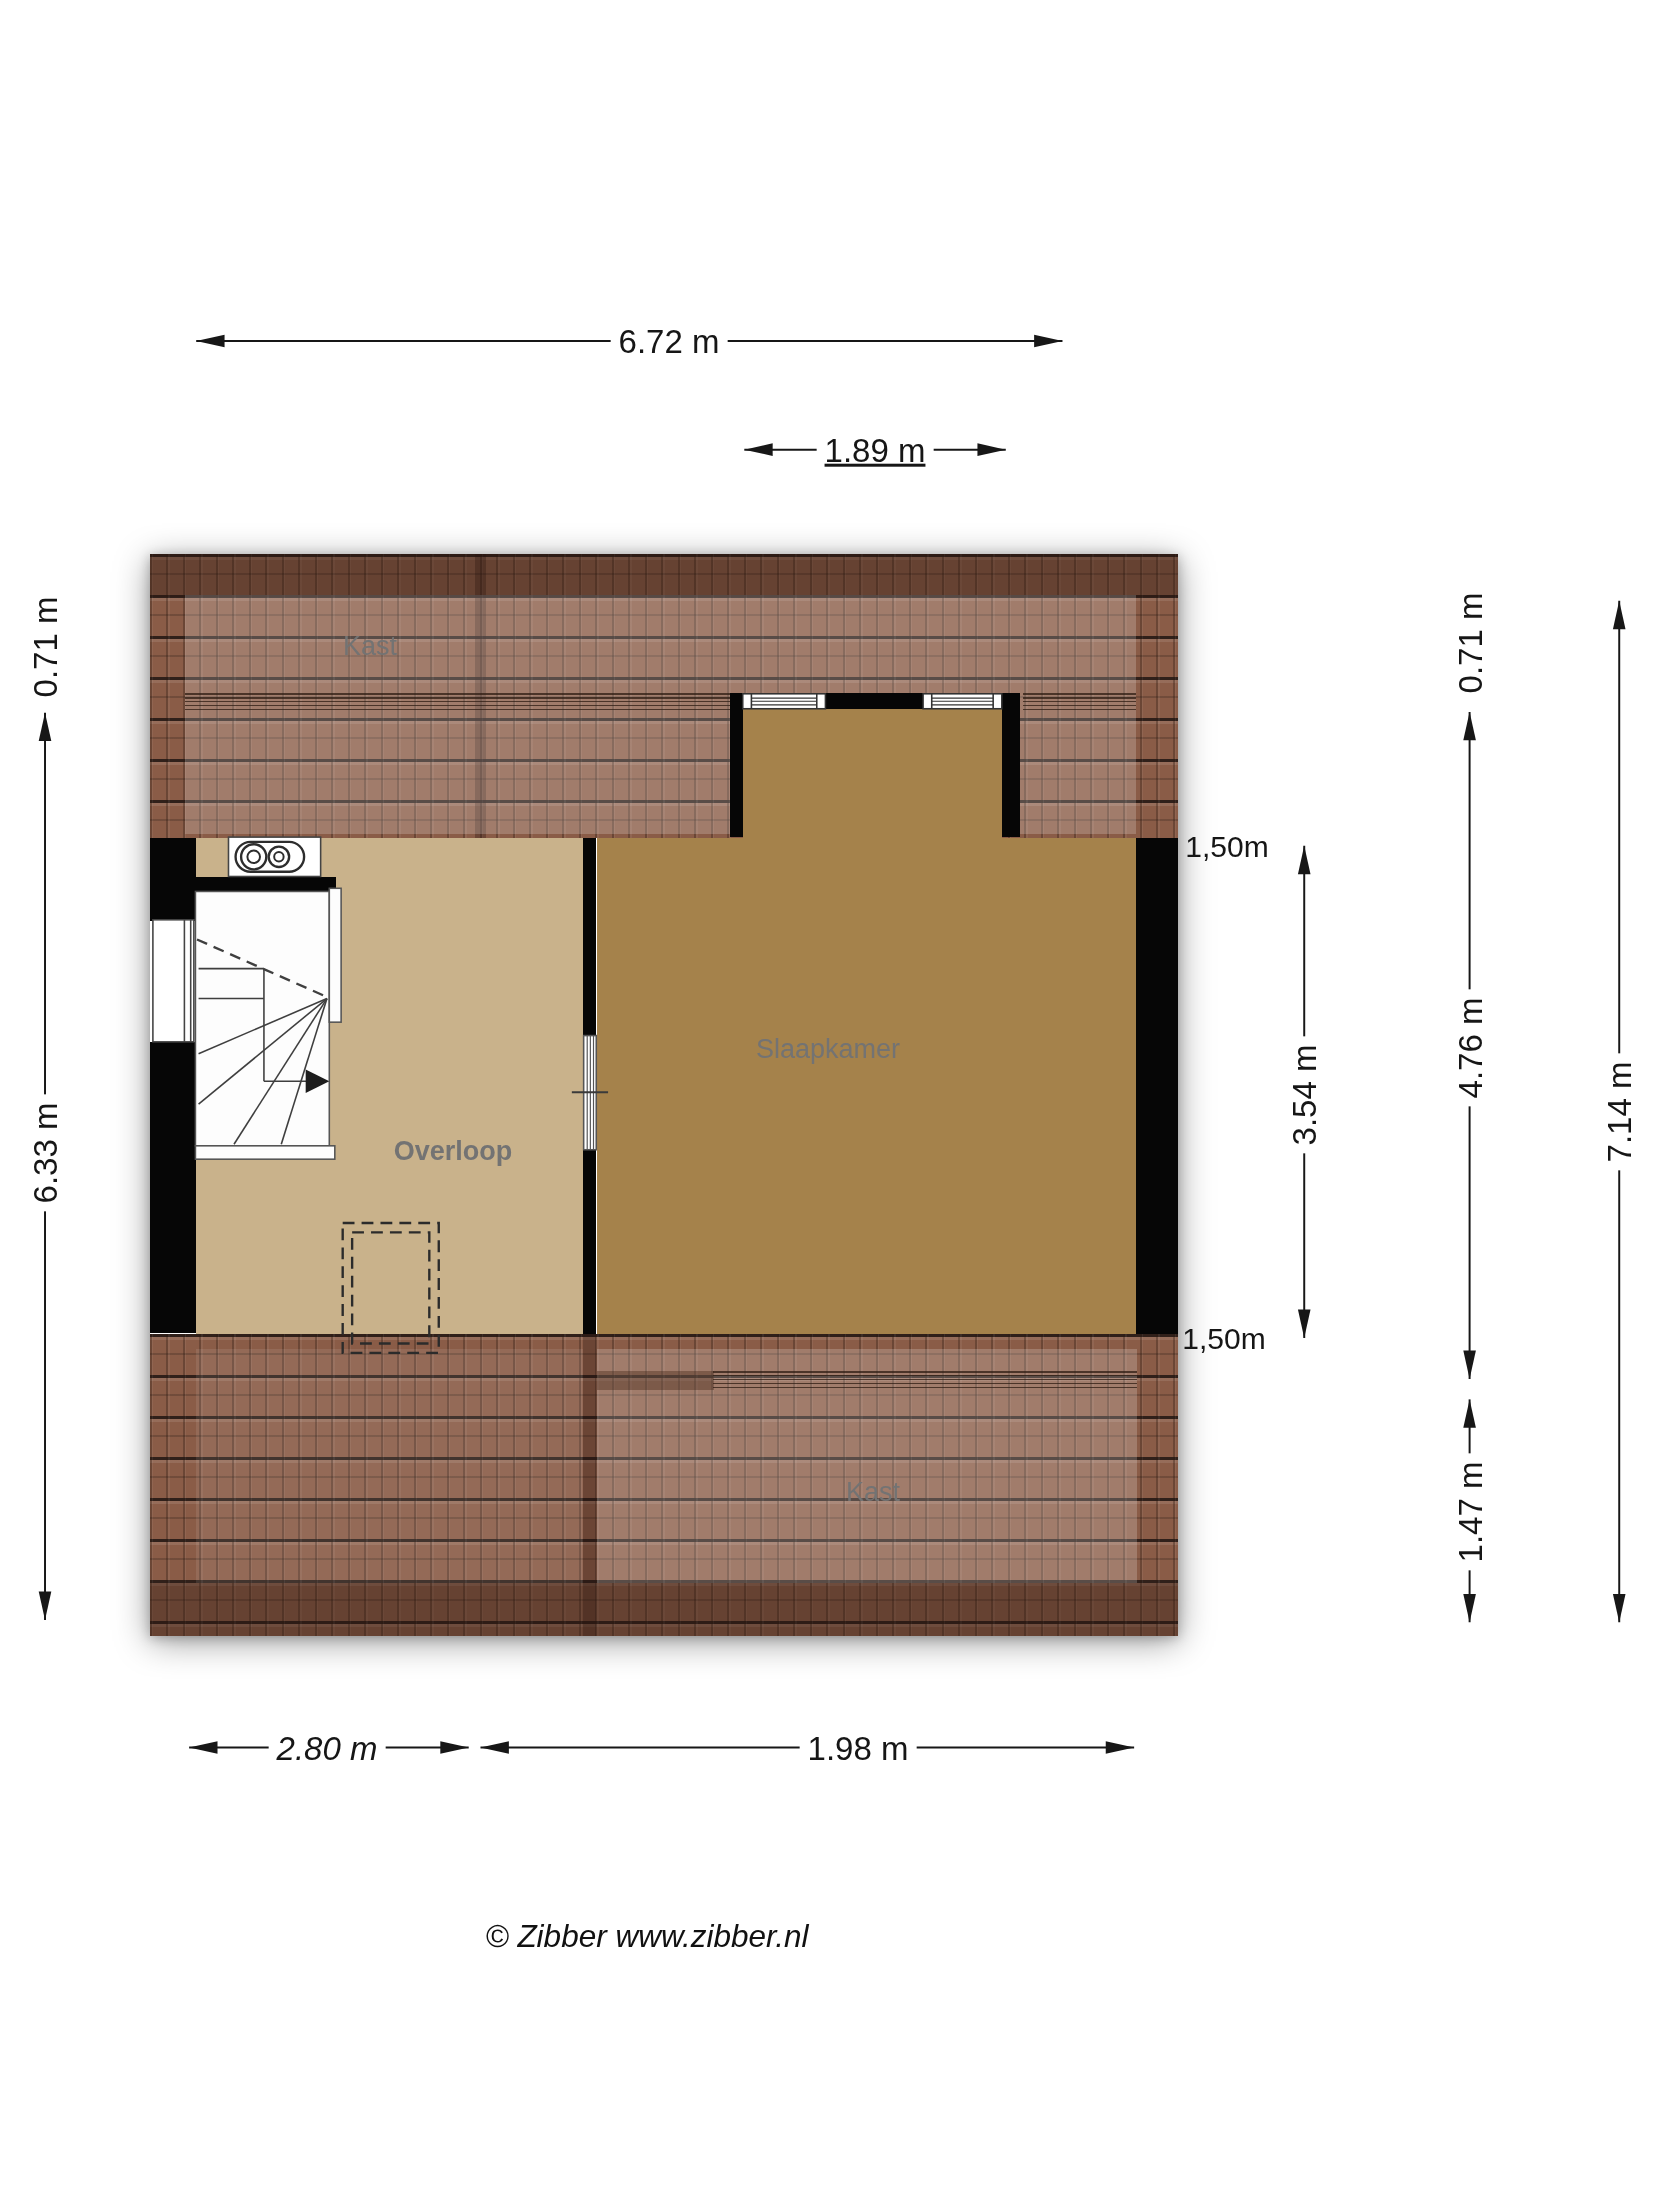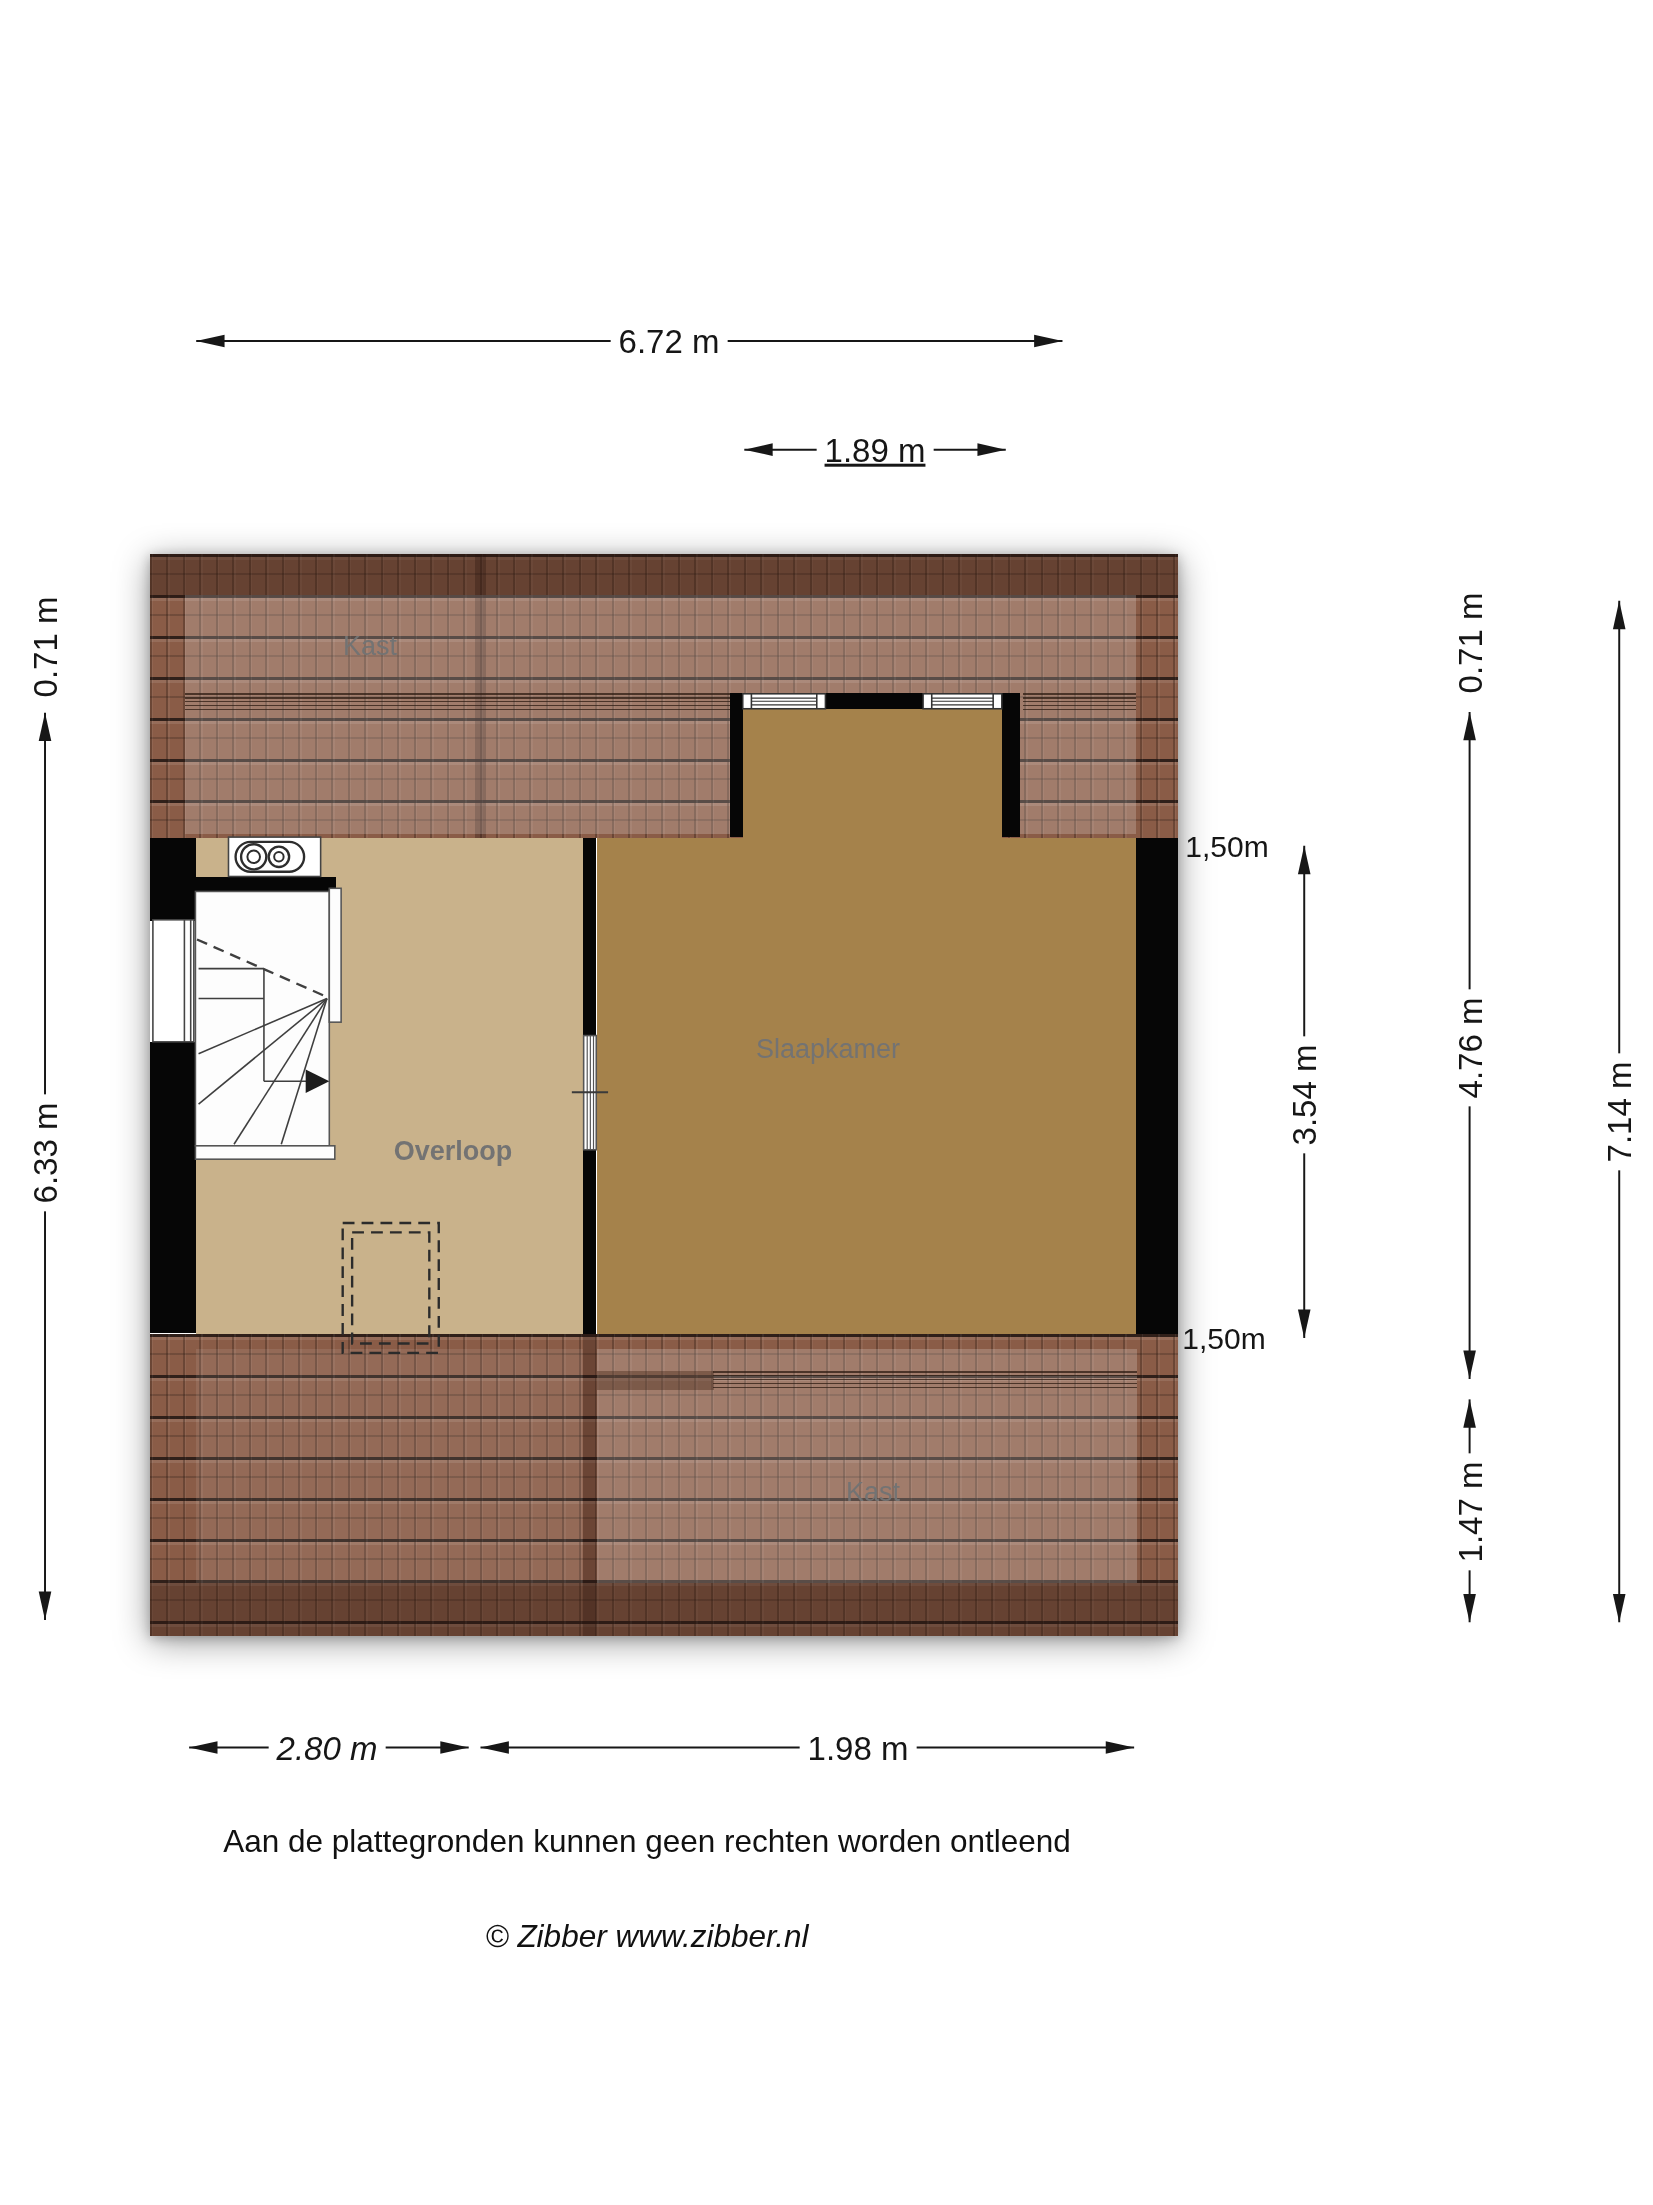--- a/index.html
+++ b/index.html
@@ -191,17 +191,16 @@
   <span class="dim-label v" style="left:1470px;top:1048px;">4.76 m</span>
   <span class="dim-label v" style="left:1470px;top:1512px;">1.47 m</span>
   <span class="dim-label v" style="left:1619px;top:1112px;">7.14 m</span>
   <span class="dim-label v" style="left:1304px;top:1095px;">3.54 m</span>
   <span class="dim-label" style="left:327px;top:1748px;font-style:italic;">2.80 m</span>
   <span class="dim-label" style="left:858px;top:1748px;">1.98 m</span>
 
   <span class="headroom-label" style="left:1227px;top:847px;">1,50m</span>
   <span class="headroom-label" style="left:1224px;top:1339px;">1,50m</span>
 
-  <span class="footer-line" style="left:647px;top:1841px;">Aan de plattegronden kunnen geen rechten worden ontleend</span>
   <span class="footer-line" style="left:647px;top:1936px;font-style:italic;">© Zibber www.zibber.nl</span>
 
 </div>
 
 
 </body></html>

